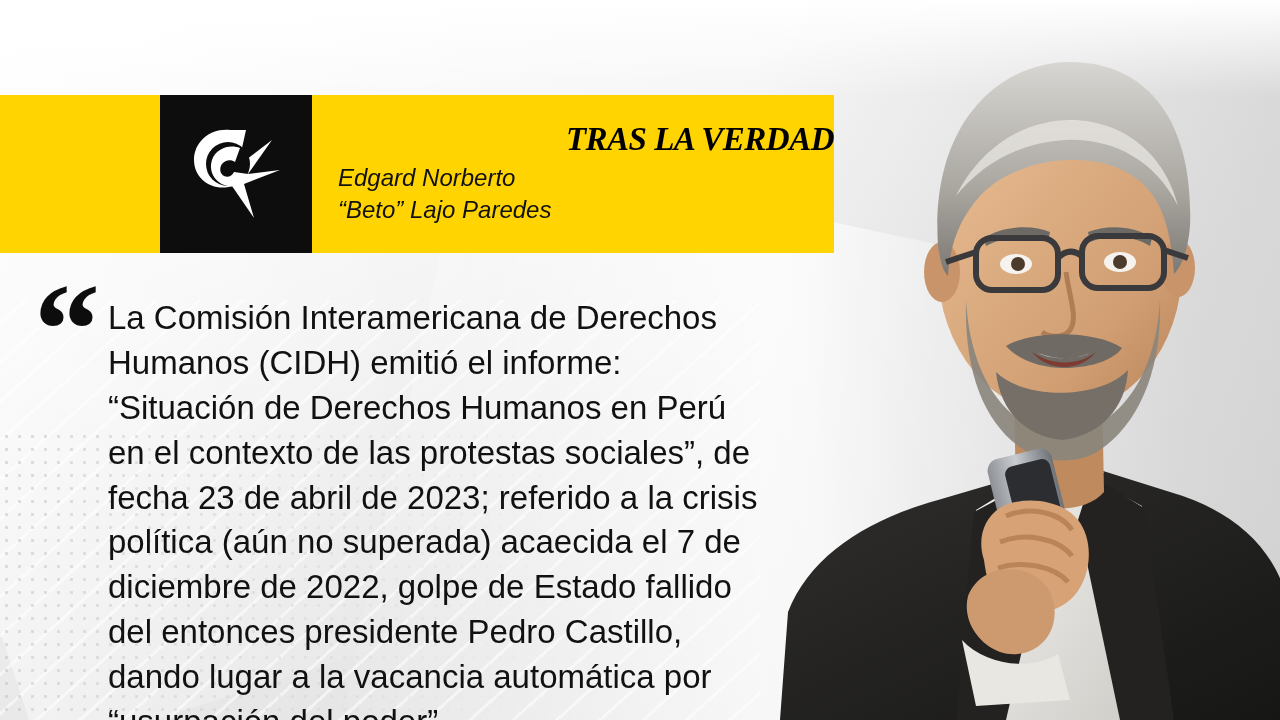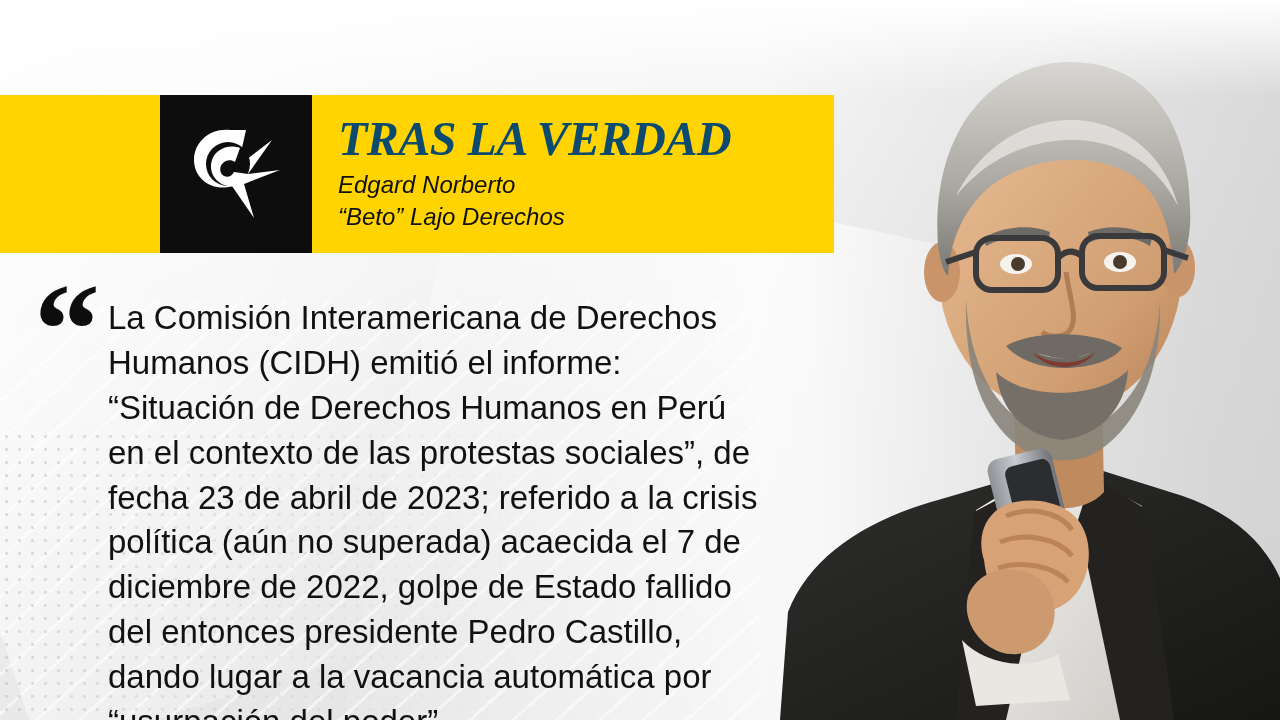--- a/index.html
+++ b/index.html
@@ -106,26 +106,27 @@
     flex: 1 1 auto;
     padding-left: 26px;
     display: flex;
     flex-direction: column;
     justify-content: center;
   }
   .banner-title {
     font-family: "Liberation Serif", serif;
     font-weight: bold;
     font-style: italic;
-    font-size: 48px;
+    font-size: 33px;
     line-height: 1.0;
     letter-spacing: -0.5px;
-    color: #0c4a6e;
+    color: #000000;
     margin: 0 0 6px 0;
     white-space: nowrap;
+    text-align: right;
   }
   .banner-sub {
     font-family: "Liberation Sans", sans-serif;
     font-style: italic;
     font-size: 24px;
     line-height: 1.32;
     color: #111111;
   }
 
   
@@ -290,21 +291,21 @@
           <path d="M56 26 C46 22 32 26 28 38 C24 50 32 62 44 64 C54 66 62 60 64 52
                    L50 50 C48 54 44 56 40 54 C36 52 35 46 38 42 C41 38 47 37 51 40 Z" fill="#ffffff"></path>
         </svg>
       </div>
     </div>
 
     <div class="banner-text">
       <div class="banner-title">TRAS LA VERDAD</div>
       <div class="banner-sub">
         <div>Edgard Norberto</div>
-        <div>“Beto” Lajo Derechos</div>
+        <div>“Beto” Lajo Paredes</div>
       </div>
     </div>
   </div>
 
   <div class="quote-wrap">
     <div class="quote-mark">“</div>
     <div class="quote-text">La Comisión Interamericana de Derechos Humanos (CIDH) emitió el informe: “Situación de Derechos Humanos en Perú en el contexto de las protestas sociales”, de fecha 23 de abril de 2023; referido a la crisis política (aún no superada) acaecida el 7 de diciembre de 2022, golpe de Estado fallido del entonces presidente Pedro Castillo, dando lugar a la vacancia automática por “usurpación del poder”.</div>
   </div>
 
 </div>

